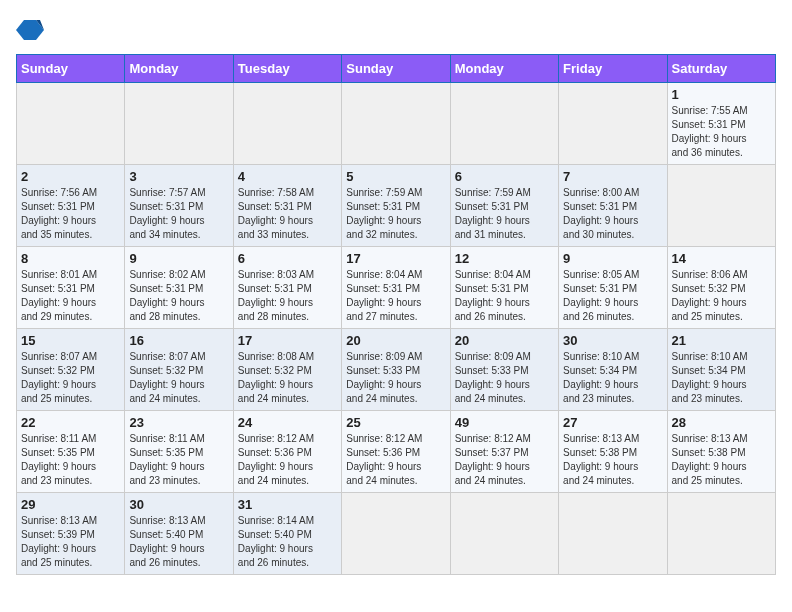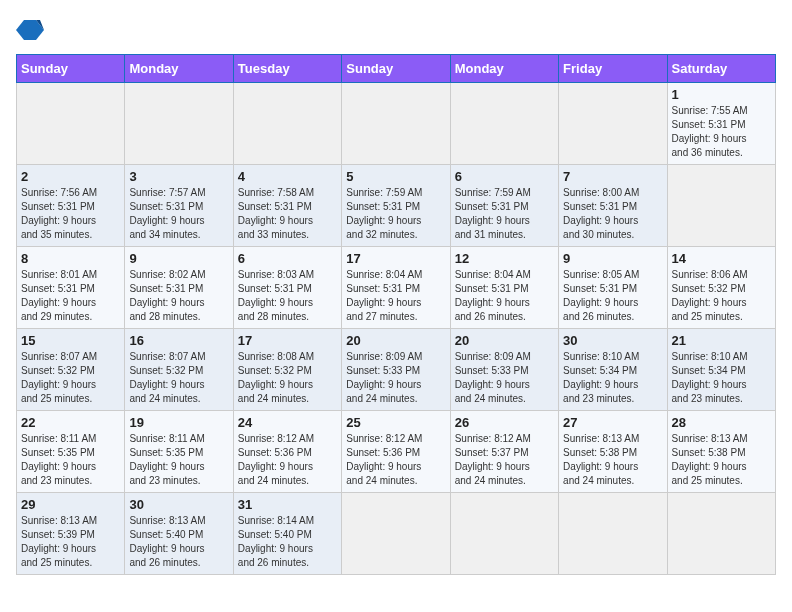--- a/index.html
+++ b/index.html
@@ -221,33 +221,33 @@
           <span class="day-number">21</span>
           <div class="day-info">Sunrise: 8:10 AM<br>Sunset: 5:34 PM<br>Daylight: 9 hours<br>and 23 minutes.</div>
         </td>
       </tr>
       <tr>
         <td>
           <span class="day-number">22</span>
           <div class="day-info">Sunrise: 8:11 AM<br>Sunset: 5:35 PM<br>Daylight: 9 hours<br>and 23 minutes.</div>
         </td>
         <td>
-          <span class="day-number">19</span>
+          <span class="day-number">23</span>
           <div class="day-info">Sunrise: 8:11 AM<br>Sunset: 5:35 PM<br>Daylight: 9 hours<br>and 23 minutes.</div>
         </td>
         <td>
           <span class="day-number">24</span>
           <div class="day-info">Sunrise: 8:12 AM<br>Sunset: 5:36 PM<br>Daylight: 9 hours<br>and 24 minutes.</div>
         </td>
         <td>
           <span class="day-number">25</span>
           <div class="day-info">Sunrise: 8:12 AM<br>Sunset: 5:36 PM<br>Daylight: 9 hours<br>and 24 minutes.</div>
         </td>
         <td>
-          <span class="day-number">26</span>
+          <span class="day-number">49</span>
           <div class="day-info">Sunrise: 8:12 AM<br>Sunset: 5:37 PM<br>Daylight: 9 hours<br>and 24 minutes.</div>
         </td>
         <td>
           <span class="day-number">27</span>
           <div class="day-info">Sunrise: 8:13 AM<br>Sunset: 5:38 PM<br>Daylight: 9 hours<br>and 24 minutes.</div>
         </td>
         <td>
           <span class="day-number">28</span>
           <div class="day-info">Sunrise: 8:13 AM<br>Sunset: 5:38 PM<br>Daylight: 9 hours<br>and 25 minutes.</div>
         </td>

